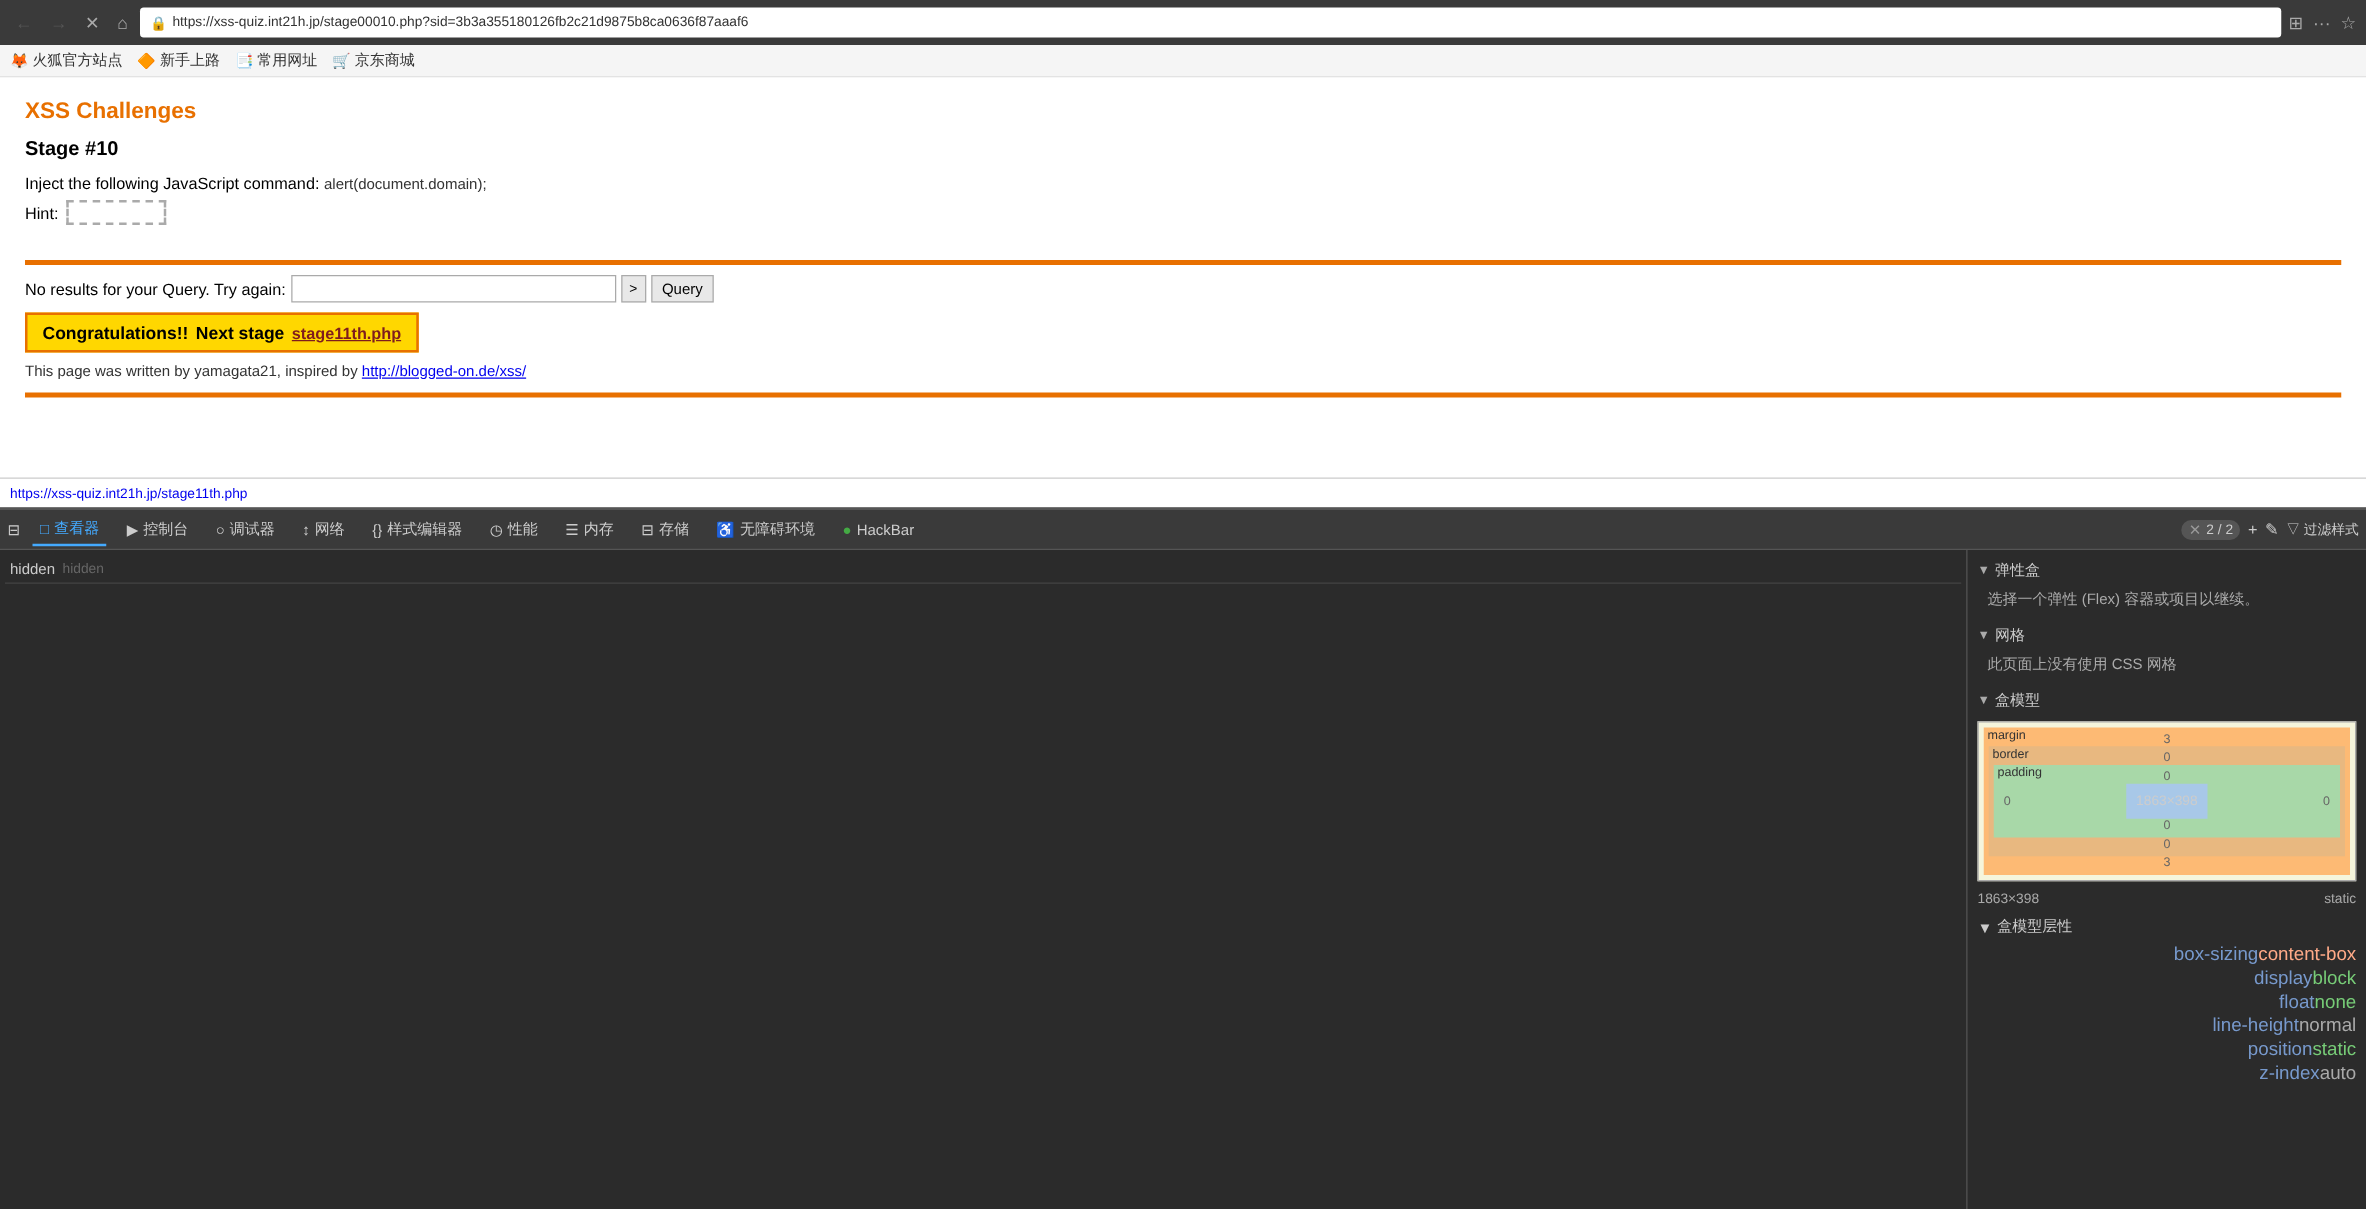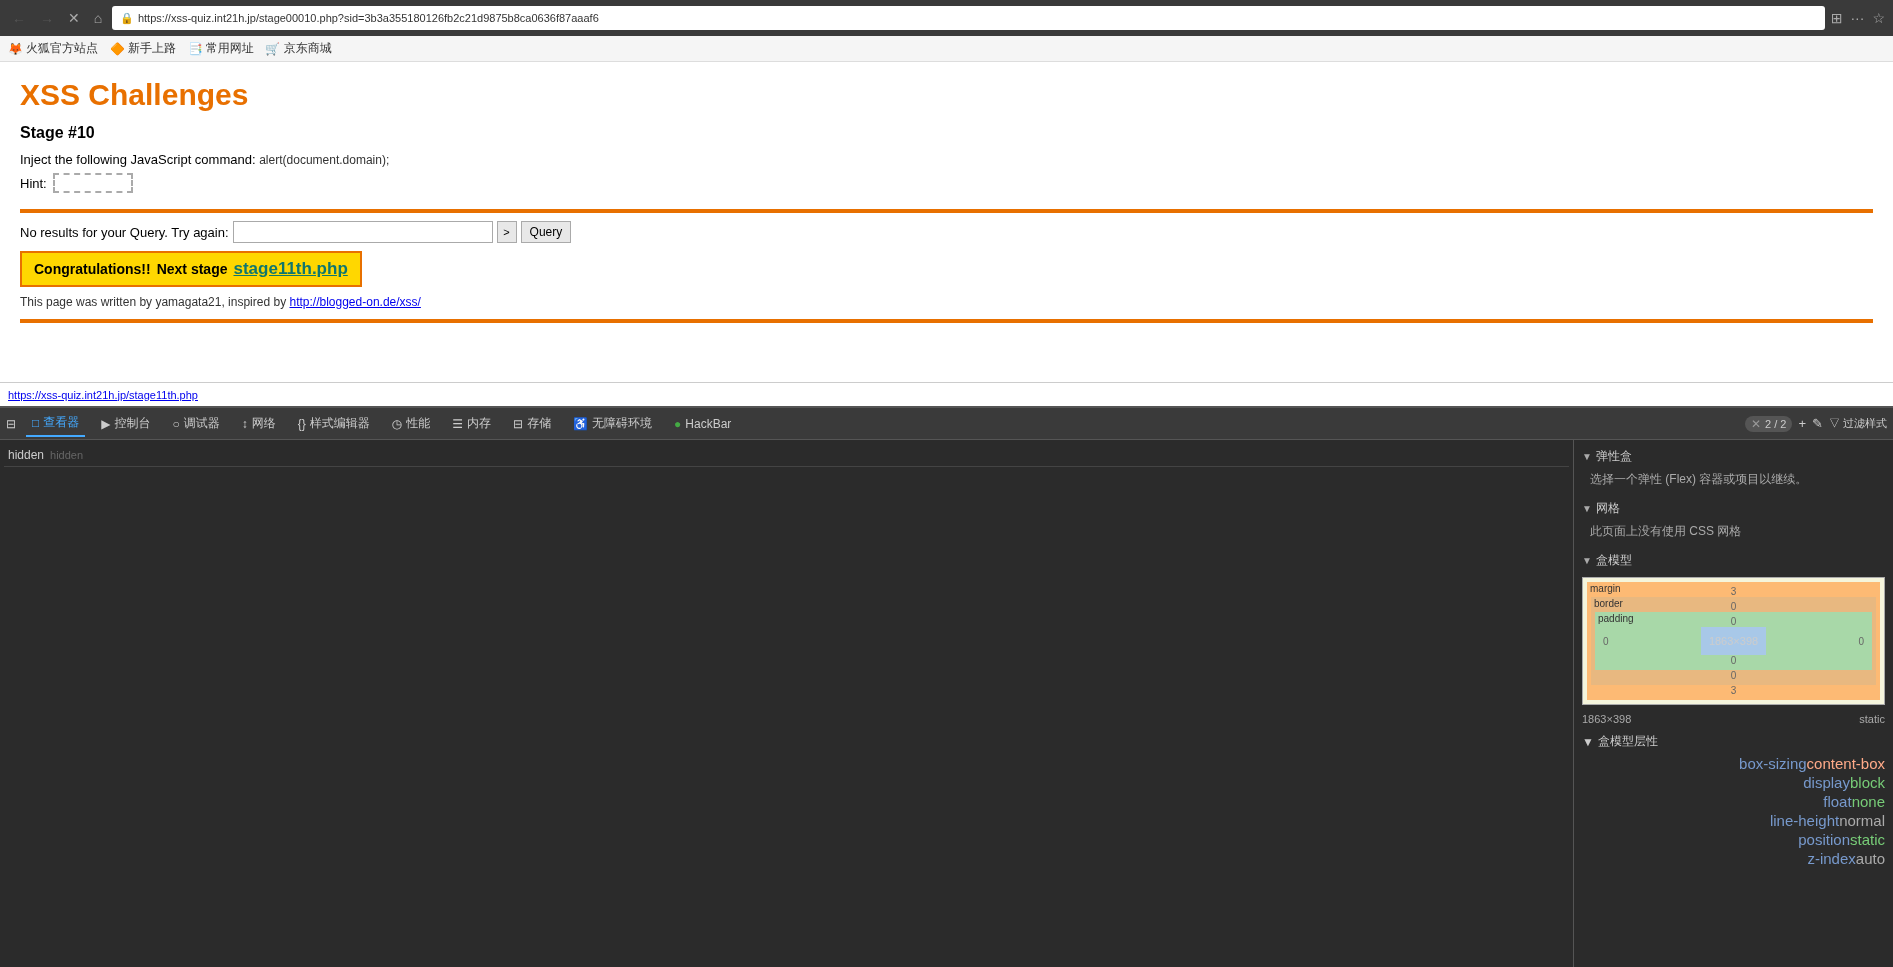--- a/index.html
+++ b/index.html
@@ -58,21 +58,21 @@
     .bookmark-icon { font-size: 12px; }
 
     
     .page-content {
       background: #fff;
       min-height: 320px;
       padding: 16px 20px;
     }
 
     .page-title {
-      font-size: 30px;
+      font-size: 18px;
       font-weight: bold;
       color: #e87000;
       margin-bottom: 12px;
     }
 
     .stage-heading {
       font-size: 16px;
       font-weight: bold;
       color: #000;
       margin-bottom: 10px;
@@ -91,21 +91,21 @@
     }
 
     .code-inline {
       font-family: Liberation Sans, sans-serif;
       font-size: 12px;
       color: #333;
     }
 
     .hint-line {
       font-size: 13px;
-      margin-bottom: 16px;
+      margin-bottom: 28px;
       display: flex;
       align-items: center;
       gap: 6px;
     }
 
     .hint-box {
       border: 2px dashed #aaa;
       width: 80px;
       height: 20px;
       display: inline-block;
@@ -165,22 +165,22 @@
       font-size: 14px;
       font-weight: bold;
       color: #000;
       margin-bottom: 4px;
       display: inline-flex;
       align-items: center;
       gap: 6px;
     }
 
     .congrats-banner a {
-      font-size: 17px;
-      color: #0f766e;
+      font-size: 13px;
+      color: #7f1d1d;
       text-decoration: underline;
       cursor: pointer;
     }
 
     .footer-credit {
       font-size: 12px;
       color: #333;
       margin-top: 4px;
     }
 
@@ -200,21 +200,20 @@
     
     .status-bar {
       background: #fff;
       border-top: 1px solid #ccc;
       height: 24px;
       display: flex;
       align-items: center;
       padding: 0 8px;
       font-size: 11px;
       color: #00e;
-      text-decoration: underline;
     }
 
     
     .devtools {
       background: #2b2b2b;
       border-top: 2px solid #555;
     }
 
     .devtools-toolbar {
       background: #3a3a3a;

